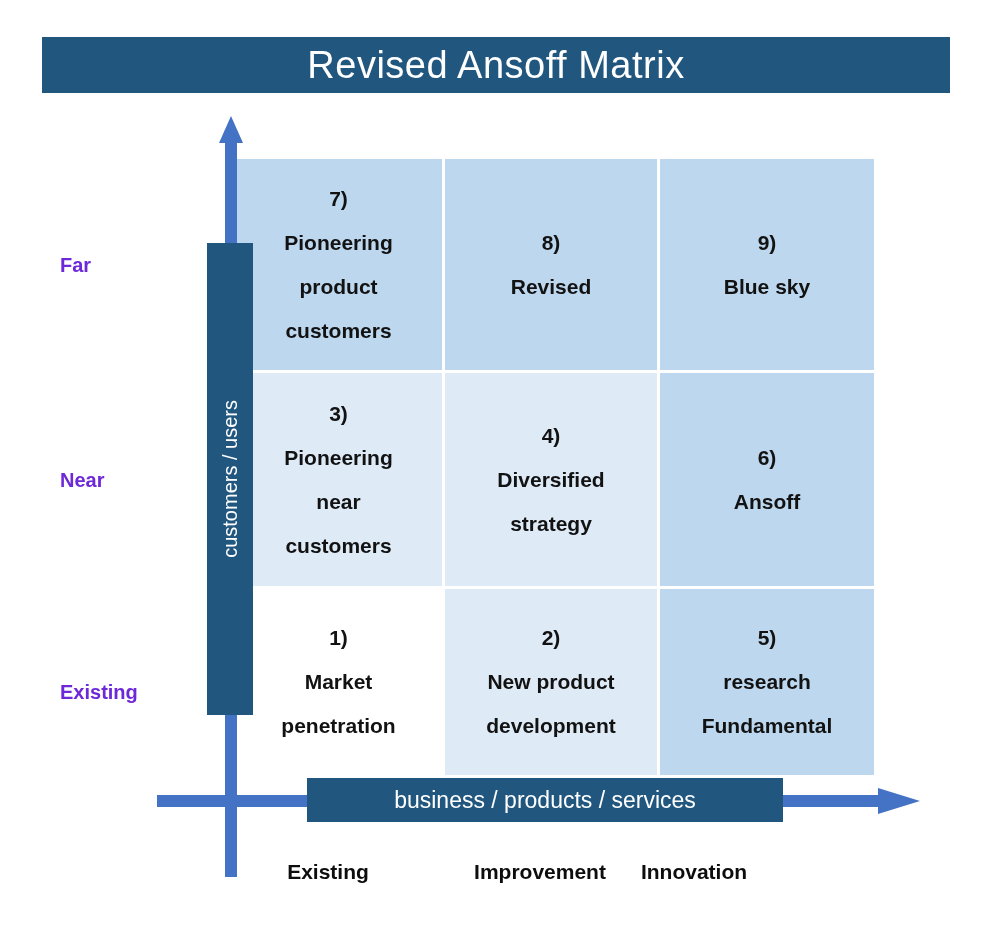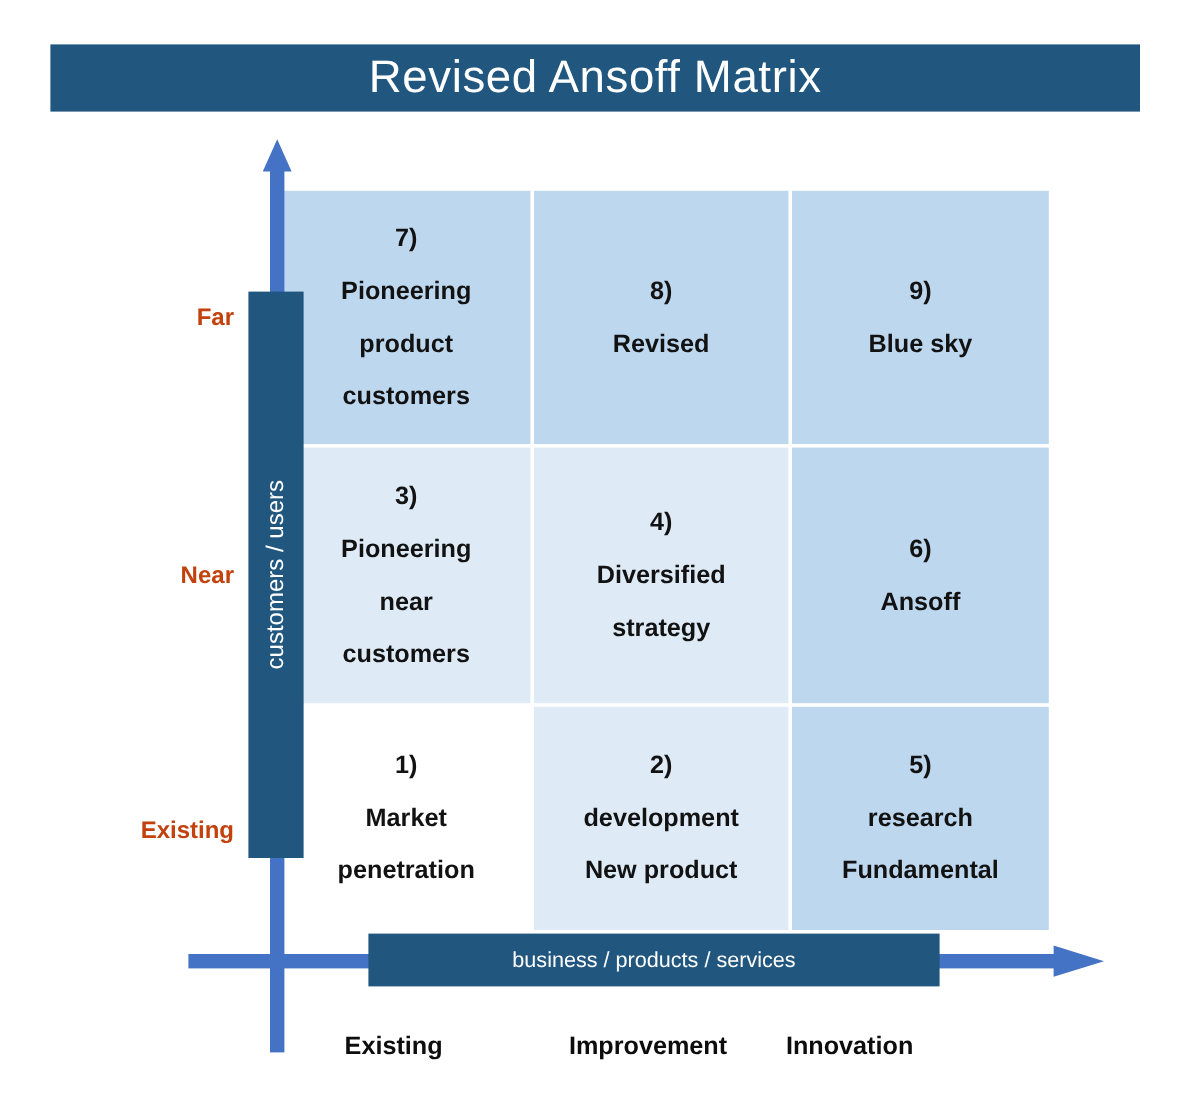--- a/index.html
+++ b/index.html
@@ -50,26 +50,26 @@
     display:flex;align-items:center;justify-content:center;
   }
   .y-bar span{
     color:#ffffff;font-size:20px;white-space:nowrap;
     writing-mode:vertical-rl;transform:rotate(180deg);
   }
   .x-bar{
     position:absolute;left:307px;top:778px;width:476px;height:44px;background:#21567E;z-index:3;
     display:flex;align-items:center;justify-content:center;
   }
-  .x-bar span{color:#ffffff;font-size:18px;}
+  .x-bar span{color:#ffffff;font-size:23px;}
 
   
   .y-tick{
-    position:absolute;left:60px;width:135px;text-align:right;
-    color:#c2410c;font-weight:bold;font-size:20px;line-height:28px;
+    position:absolute;left:60px;width:135px;text-align:left;
+    color:#6d28d9;font-weight:bold;font-size:20px;line-height:28px;
   }
   .x-tick{
     position:absolute;top:858px;transform:translateX(-50%);
     color:#0d0d0d;font-weight:bold;font-size:21px;line-height:28px;white-space:nowrap;
   }
 </style>
 </head>
 <body>
 
 <div id="canvas">
@@ -121,22 +121,22 @@
     </div>
 
     <div class="cell tone-white">
       <div>1)</div>
       <div>Market</div>
       <div>penetration</div>
     </div>
 
     <div class="cell tone-light">
       <div>2)</div>
+      <div>New product</div>
       <div>development</div>
-      <div>New product</div>
     </div>
 
     <div class="cell tone-medium">
       <div>5)</div>
       <div>research</div>
       <div>Fundamental</div>
     </div>
 
   </div>
 
@@ -146,15 +146,15 @@
   <div class="x-bar">
     <span>business / products / services</span>
   </div>
 
   <div class="y-tick" style="top:251px;">Far</div>
   <div class="y-tick" style="top:466px;">Near</div>
   <div class="y-tick" style="top:678px;">Existing</div>
 
   <div class="x-tick" style="left:328px;">Existing</div>
   <div class="x-tick" style="left:540px;">Improvement</div>
-  <div class="x-tick" style="left:694px;margin-left:14px;">Innovation</div>
+  <div class="x-tick" style="left:694px;">Innovation</div>
 
 </div>
 
 </body></html>

